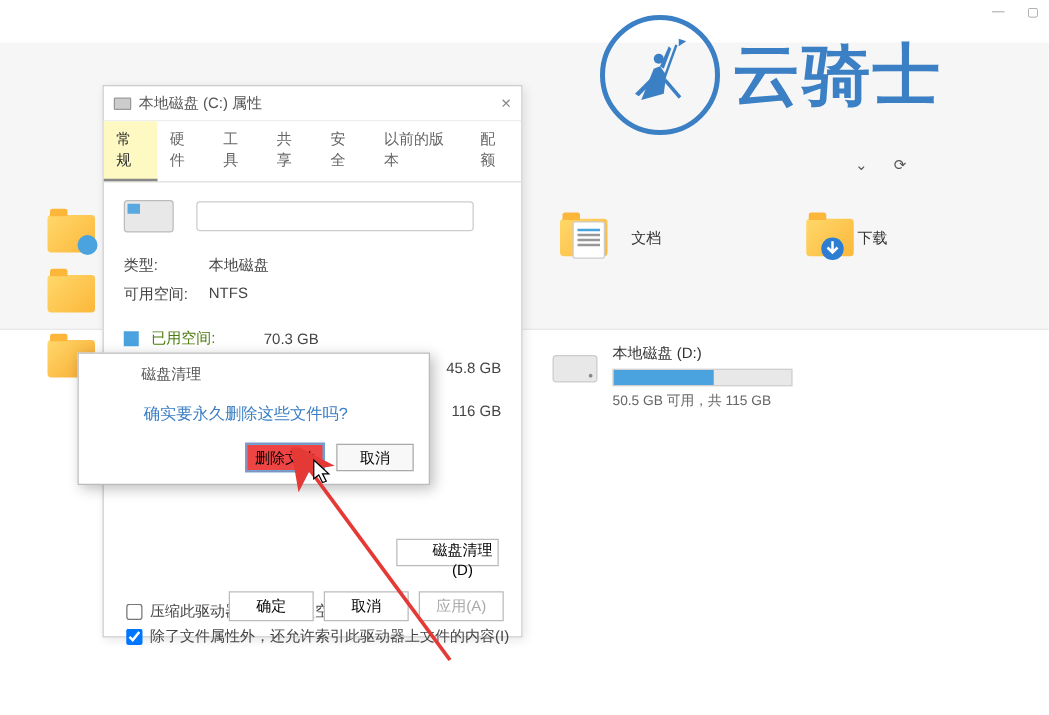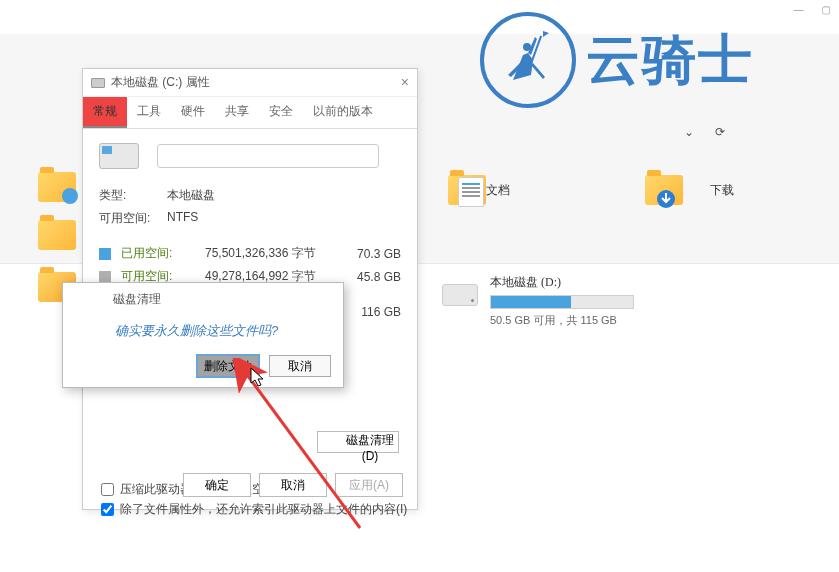--- a/index.html
+++ b/index.html
@@ -26,46 +26,46 @@
     .lib-item-1 { position: absolute; top: 172px; left: 38px; display: flex; align-items: center; }
     .lib-item-2 { position: absolute; top: 220px; left: 38px; display: flex; align-items: center; }
     .lib-item-3 { position: absolute; top: 272px; left: 38px; display: flex; align-items: center; }
     .folder-icon { width: 38px; height: 30px; display: flex; align-items: center; justify-content: center; }
     .folder-3d { width: 38px; height: 30px; background: linear-gradient(135deg, #ffd86b, #fcb73a); border-radius: 3px; position: relative; }
     .folder-3d::before { content: ""; position: absolute; top: -5px; left: 2px; width: 14px; height: 6px; background: #fcb73a; border-radius: 2px 2px 0 0; }
     .icon-overlay-blue { position: absolute; bottom: -2px; right: -2px; width: 16px; height: 16px; background: #4aa3df; border-radius: 50%; }
     .icon-overlay-arrow { position: absolute; bottom: -3px; right: -3px; width: 18px; height: 18px; background: #2d7dd2; border-radius: 50%; }
     
     
-    .lib-docs { position: absolute; top: 175px; left: 448px; display: flex; align-items: center; gap: 0; }
-    .lib-downloads { position: absolute; top: 175px; left: 645px; display: flex; align-items: center; gap: 27px; }
+    .lib-docs { position: absolute; top: 175px; left: 448px; display: flex; align-items: center; gap: 19px; }
+    .lib-downloads { position: absolute; top: 175px; left: 645px; display: flex; align-items: center; gap: 3px; }
     .lib-label { color: #333; font-size: 12px; }
     
     .folder-docs { width: 26px; height: 30px; background: #fff; border: 1px solid #ccc; border-radius: 2px; position: relative; }
     .folder-docs::after { content: ""; position: absolute; top: 5px; left: 3px; right: 3px; height: 2px; background: #4aa3df; box-shadow: 0 4px 0 #999, 0 8px 0 #999, 0 12px 0 #999; }
     
     
     .drive-d { position: absolute; top: 274px; left: 442px; display: flex; align-items: flex-start; gap: 12px; }
     .drive-icon { width: 36px; height: 22px; background: #e8e8e8; border: 1px solid #ccc; border-radius: 3px; margin-top: 10px; position: relative; }
     .drive-icon::after { content: ""; position: absolute; bottom: 3px; right: 3px; width: 3px; height: 3px; background: #888; border-radius: 50%; }
     .drive-info { display: flex; flex-direction: column; gap: 4px; }
-    .drive-name { color: #333; font-size: 12px; font-family: Liberation Serif, serif; }
+    .drive-name { color: #333; font-size: 12px; }
     .drive-bar { width: 144px; height: 14px; background: #e8e8e8; position: relative; border: 1px solid #d0d0d0; }
     .drive-bar-fill { position: absolute; left: 0; top: 0; bottom: 0; width: 56%; background: #4aa3df; }
     .drive-text { color: #666; font-size: 11px; }
     
     
     .props-dialog { position: absolute; top: 68px; left: 82px; width: 336px; height: 442px; background: #fff; border: 1px solid #ccc; box-shadow: 2px 2px 8px rgba(0,0,0,0.1); }
     .props-titlebar { height: 28px; display: flex; align-items: center; padding: 0 8px; color: #555; font-size: 12px; border-bottom: 1px solid #eee; }
     .props-titlebar-icon { width: 14px; height: 10px; background: #ccc; border: 1px solid #999; margin-right: 6px; border-radius: 1px; }
     .props-close { position: absolute; top: 5px; right: 8px; color: #888; font-size: 14px; cursor: pointer; }
     
     .tabs { display: flex; border-bottom: 1px solid #ddd; }
     .tab { padding: 6px 10px; color: #666; font-size: 12px; cursor: pointer; border-bottom: 2px solid transparent; }
-    .tab.active { color: #333; border-bottom: 2px solid #888; background: #ef4444; }
+    .tab.active { color: #333; border-bottom: 2px solid #888; background: #fef9c3; }
     
     .props-body { padding: 14px 16px; }
     .drive-icon-row { display: flex; align-items: center; gap: 18px; margin-bottom: 18px; }
     .drive-lg-icon { width: 40px; height: 26px; background: #e8e8e8; border: 1px solid #bbb; border-radius: 3px; position: relative; }
     .drive-lg-icon::before { content: ""; position: absolute; top: 2px; left: 2px; width: 10px; height: 8px; background: #5aa8e0; }
     .drive-name-input { width: 222px; height: 24px; border: 1px solid #ccc; border-radius: 3px; padding: 0 6px; }
     
     .prop-row { display: flex; margin-bottom: 6px; font-size: 12px; }
     .prop-label { width: 68px; color: #444; }
     .prop-value { color: #444; }
@@ -91,24 +91,24 @@
     .cb1 { top: 412px; }
     .cb2 { top: 432px; }
     
     .dialog-buttons { position: absolute; bottom: 12px; right: 14px; display: flex; gap: 8px; }
     .dialog-btn { width: 68px; height: 24px; border: 1px solid #bbb; background: #fff; font-size: 12px; cursor: pointer; text-align: center; }
     .dialog-btn.disabled { color: #aaa; }
     
     
     .confirm-dialog { position: absolute; top: 282px; left: 62px; width: 282px; height: 106px; background: #fff; border: 1px solid #bbb; box-shadow: 3px 3px 10px rgba(0,0,0,0.25); z-index: 10; padding-left: 40px; }
     .confirm-title { padding: 8px 10px 4px; color: #555; font-size: 12px; }
-    .confirm-msg { padding: 10px 12px; color: #3b7fc4; font-size: 13px; font-style: italic; }
+    .confirm-msg { padding: 10px 12px; color: #3b7fc4; font-size: 13px; }
     .confirm-buttons { position: absolute; bottom: 10px; right: 12px; display: flex; gap: 10px; }
     .confirm-btn { width: 62px; height: 22px; border: 1px solid #aaa; background: #f8f8f8; font-size: 12px; cursor: pointer; }
-    .confirm-btn.primary { border: 1px solid #6ba5d8; background: #a3a3a3; box-shadow: 0 0 0 1px #6ba5d8; }
+    .confirm-btn.primary { border: 1px solid #6ba5d8; background: #ef4444; box-shadow: 0 0 0 1px #6ba5d8; }
     
     
     .arrow { position: absolute; top: 358px; left: 230px; z-index: 20; pointer-events: none; }
     
     
     .cursor { position: absolute; top: 367px; left: 250px; z-index: 21; pointer-events: none; }
   </style>
 </head>
 <body>
 
@@ -191,44 +191,44 @@
 </div>
 
 <div class="props-dialog">
   <div class="props-titlebar">
     <div class="props-titlebar-icon"></div>
     <span>本地磁盘 (C:) 属性</span>
     <span class="props-close">×</span>
   </div>
   <div class="tabs">
     <div class="tab active">常规</div>
+    <div class="tab">硬件</div>
     <div class="tab">工具</div>
-    <div class="tab">硬件</div>
     <div class="tab">共享</div>
     <div class="tab">安全</div>
     <div class="tab">以前的版本</div>
+    <div class="tab">配额</div>
   </div>
   <div class="props-body">
     <div class="drive-icon-row">
       <div class="drive-lg-icon"></div>
       <input class="drive-name-input" type="text" style="">
     </div>
     <div class="prop-row">
       <div class="prop-label">类型:</div>
       <div class="prop-value">本地磁盘</div>
     </div>
     <div class="prop-row">
       <div class="prop-label">可用空间:</div>
       <div class="prop-value">NTFS</div>
     </div>
     <div class="space-section">
       <div class="space-row">
         <div class="space-indicator ind-used"></div>
         <div class="space-label">已用空间:</div>
-        <div class="space-bytes">75,501,326,336 字节</div>
         <div class="space-gb">70.3 GB</div>
       </div>
       <div class="space-row">
         <div class="space-indicator ind-free"></div>
         <div class="space-label">可用空间:</div>
         <div class="space-bytes">49,278,164,992 字节</div>
         <div class="space-gb">45.8 GB</div>
       </div>
     </div>
     <div class="capacity-row">

